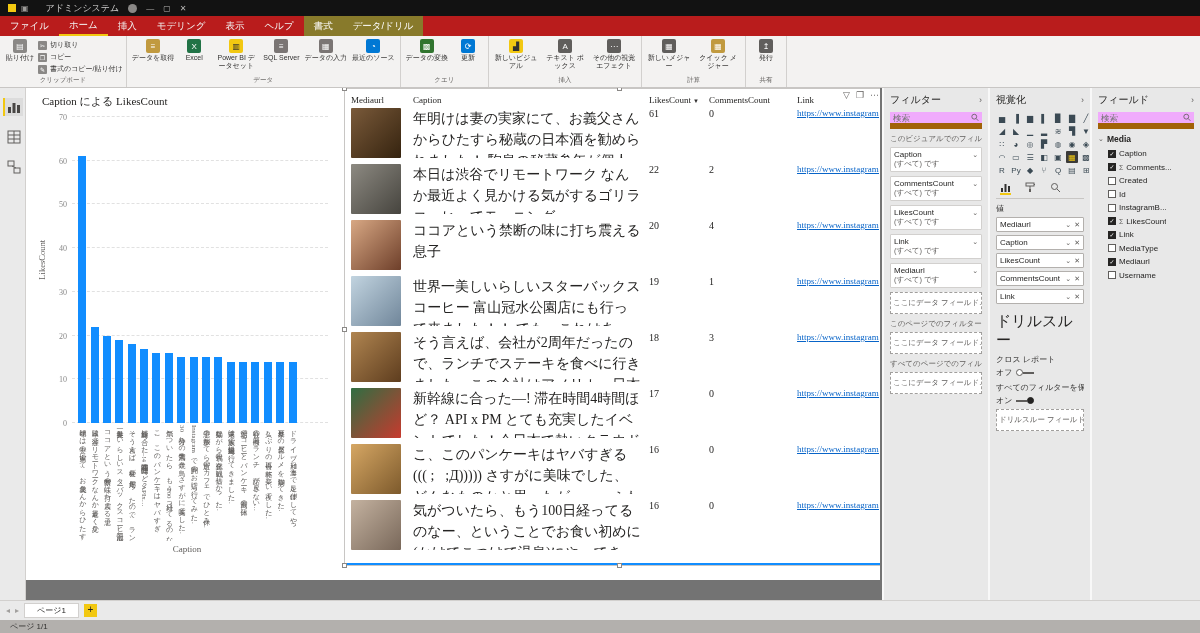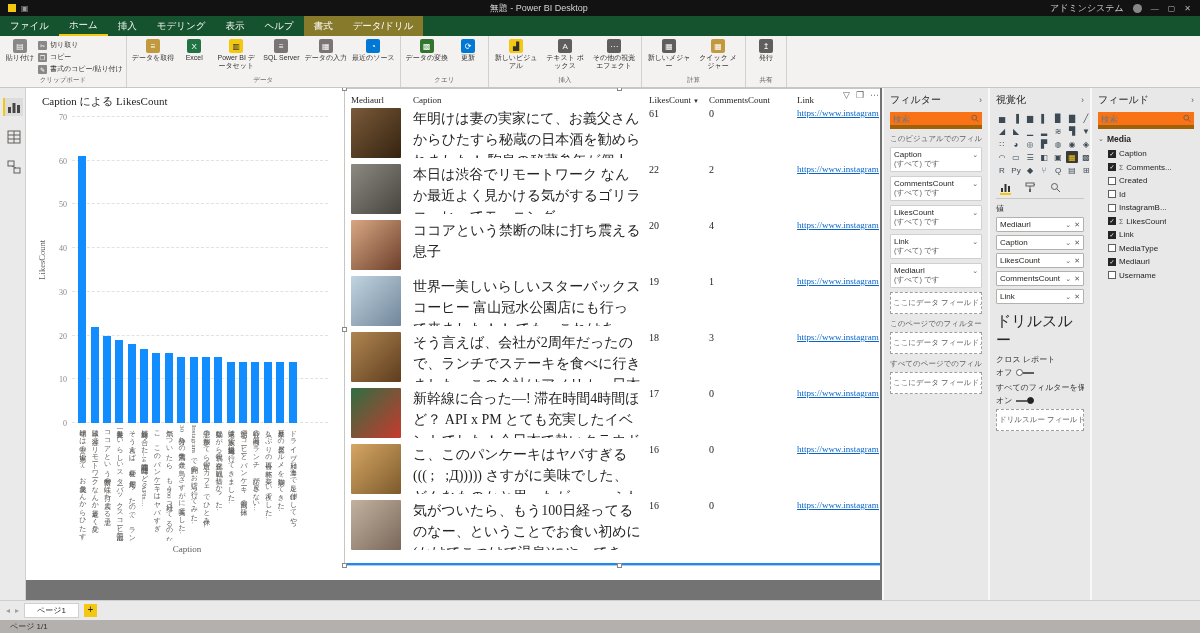--- a/index.html
+++ b/index.html
@@ -10,21 +10,21 @@
   .titlebar { height:16px; background:#121212; color:#cfcecd; display:flex; align-items:center; font-size:9px; flex:0 0 auto; }
   .tb-left { display:flex; align-items:center; gap:5px; padding:0 8px; }
   .tb-appicon { width:8px; height:8px; background:#f2c811; display:inline-block; }
   .tb-saveicon { color:#9d9b99; font-size:8px; }
   .tb-title { flex:1; text-align:center; color:#d5d4d3; }
   .tb-right { display:flex; align-items:center; gap:9px; padding:0 9px; }
   .avatar { width:9px; height:9px; border-radius:50%; background:#8a8886; display:inline-block; }
   .winbtn { color:#b8b6b4; font-size:8px; cursor:default; }
 
   
-  .tabstrip { height:20px; background:#14532d; display:flex; align-items:stretch; flex:0 0 auto; }
+  .tabstrip { height:20px; background:#b91c1c; display:flex; align-items:stretch; flex:0 0 auto; }
   .tab { color:#f3f2f1; font-size:9.5px; padding:0 10px; display:flex; align-items:center; }
   .tab.active { border-bottom:2px solid #f2c811; }
   .tab.contextual { background:#887a2b; color:#fff; }
 
   
   .ribbon { height:52px; background:#f3f2f1; border-bottom:1px solid #c8c6c4; display:flex; flex:0 0 auto; }
   .rgroup { display:flex; flex-direction:column; border-right:1px solid #d2d0ce; padding:1px 3px 0; }
   .rrow { flex:1; display:flex; align-items:flex-start; gap:1px; }
   .rbtn { display:flex; flex-direction:column; align-items:center; gap:1px; padding:2px 2px 0; min-width:34px; }
   .ric { width:14px; height:14px; border-radius:2px; color:#fff; font-size:8px; display:flex; align-items:center; justify-content:center; }
@@ -77,21 +77,21 @@
   .vthumb { position:absolute; top:40px; width:5px; height:130px; background:#c8c6c4; border-radius:3px; }
   .hscroll-line { position:absolute; left:0; right:8px; bottom:0; height:2px; background:#118DFF; }
 
   
   .panel { background:#e8e8e8; border-left:2px solid #f8f8f8; padding:5px 6px; overflow:hidden; flex:0 0 auto; font-size:8px; }
   .filters-panel { width:106px; }
   .viz-panel { width:102px; }
   .fields-panel { width:110px; }
   .panel-header { display:flex; align-items:center; font-size:10px; color:#252423; margin-bottom:5px; }
   .panel-header .collapse { margin-left:auto; color:#605e5c; font-size:9px; }
-  .searchbox { display:flex; align-items:center; background:#f97316; border-bottom:4px solid #a16207; height:17px; padding:0 3px; margin-bottom:5px; }
+  .searchbox { display:flex; align-items:center; background:#f0abfc; border-bottom:6px solid #a16207; height:17px; padding:0 3px; margin-bottom:5px; }
   .searchbox input { border:none; outline:none; background:transparent; width:100%; font-size:8.5px; color:#444; font-family:inherit; }
   .fsec-label { font-size:7.5px; color:#605e5c; margin:5px 0 3px; white-space:nowrap; overflow:hidden; }
   .fcard { background:#fff; border:1px solid #d2d0ce; border-radius:1px; padding:2px 3px; margin-bottom:4px; }
   .fcard-top { display:flex; align-items:center; }
   .fname { font-size:8px; color:#252423; }
   .chev { margin-left:auto; color:#605e5c; font-size:7px; }
   .fval { font-size:7.5px; color:#605e5c; }
   .dropzone { background:#fff; border:1px dashed #a19f9d; text-align:center; color:#605e5c; font-size:7.5px; padding:5px 2px; margin-bottom:5px; white-space:nowrap; overflow:hidden; }
 
   .viz-grid { display:grid; grid-template-columns:repeat(7,12px); gap:1px 2px; margin-bottom:4px; }
@@ -135,21 +135,20 @@
 </head>
 <body>
 
 <div class="app">
 
   <div class="titlebar">
     <div class="tb-left">
       <span class="tb-appicon"></span>
       <span class="tb-saveicon">▣</span>
     </div>
-    <div class="tb-title">無題 - Power BI Desktop</div>
     <div class="tb-right">
       <span>アドミンシステム</span>
       <span class="avatar"></span>
       <span class="winbtn">—</span>
       <span class="winbtn">▢</span>
       <span class="winbtn">✕</span>
     </div>
   </div>
 
   <div class="tabstrip" id="ribbon-tabs">

